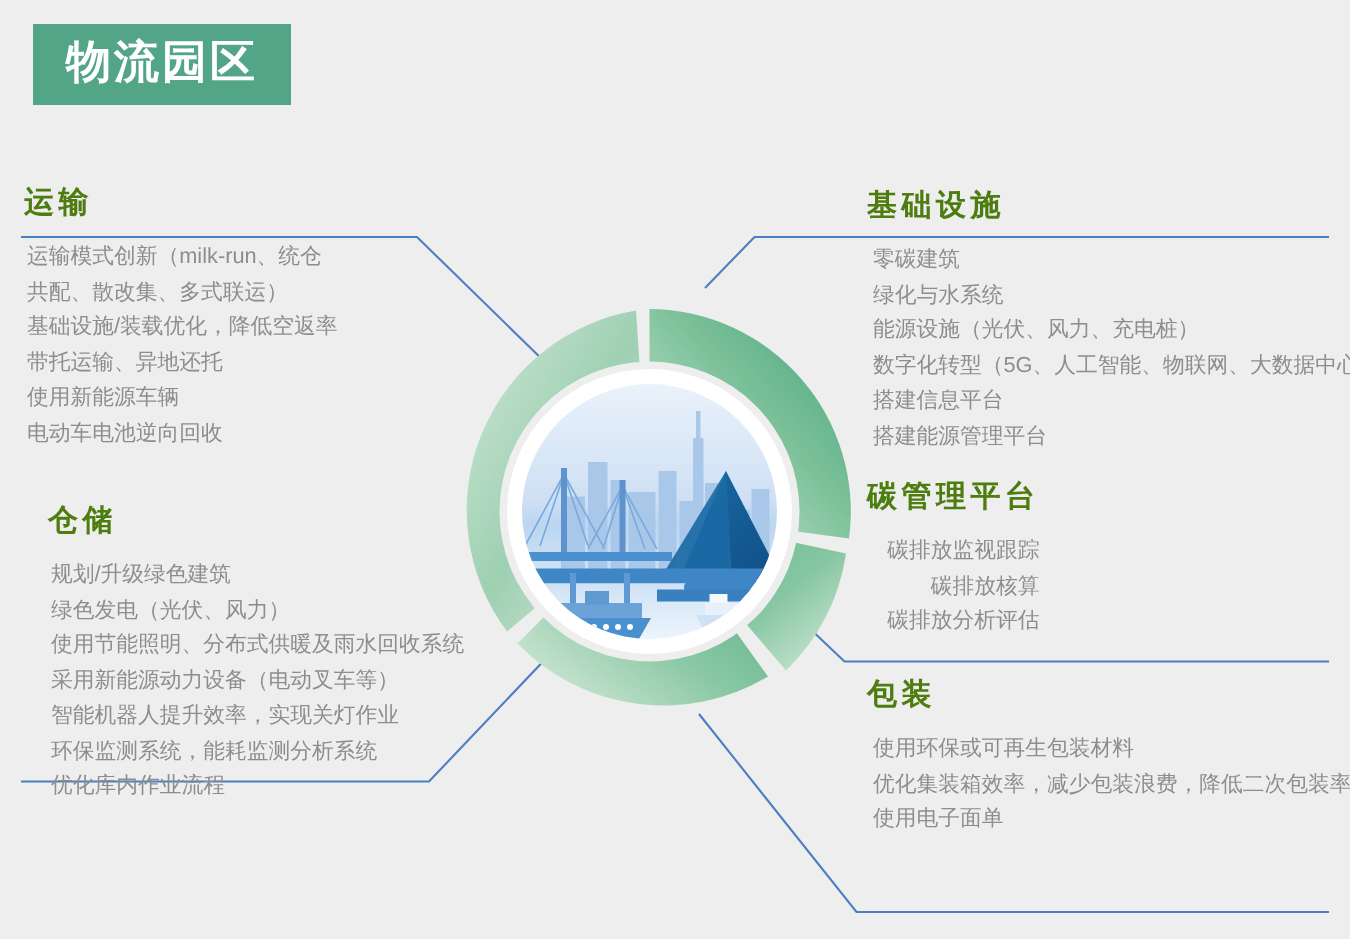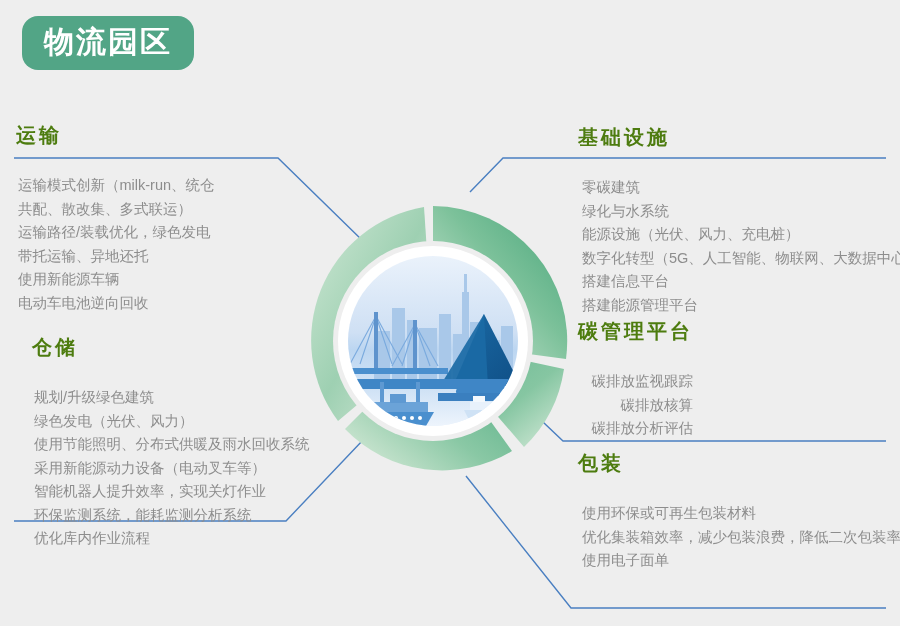--- a/index.html
+++ b/index.html
@@ -22,21 +22,20 @@
   }
 
   
   .title-badge {
     position: absolute;
     left: 22px;
     top: 16px;
     background: #52a586;
     padding: 8px 22px 10px 22px;
     box-sizing: border-box;
-    border-radius: 16px;
   }
   .title-badge .title-text {
     color: #ffffff;
     font-size: 30px;
     font-weight: bold;
     letter-spacing: 2px;
     line-height: 36px;
     white-space: nowrap;
   }
 
@@ -68,21 +67,21 @@
     color: #4d7c0f;
     font-weight: bold;
     font-size: 20px;
     letter-spacing: 3px;
     line-height: 30px;
     white-space: nowrap;
     margin: 0;
     padding: 0;
   }
   .section .sec-lines {
-    margin-top: 24px;
+    margin-top: 10px;
   }
   .section .sec-line {
     color: #8d8d8d;
     font-size: 14.5px;
     line-height: 23.5px;
     white-space: nowrap;
   }
 
   .sec-transport     { left: 16px;  top: 120px; }
   .sec-warehouse     { left: 32px;  top: 332px; }
@@ -246,21 +245,21 @@
         <path d="M 186 224 L 226 224 L 222 230 L 190 230 Z" fill="#5e99d2"></path>
       </g>
     </g>
   </svg>
 
   <div class="section sec-transport">
     <div class="sec-head">运输</div>
     <div class="sec-lines">
       <div class="sec-line">运输模式创新（milk-run、统仓</div>
       <div class="sec-line">共配、散改集、多式联运）</div>
-      <div class="sec-line">运输路径/装载优化，绿色发电</div>
+      <div class="sec-line">基础设施/装载优化，降低空返率</div>
       <div class="sec-line">带托运输、异地还托</div>
       <div class="sec-line">使用新能源车辆</div>
       <div class="sec-line">电动车电池逆向回收</div>
     </div>
   </div>
 
   <div class="section sec-warehouse">
     <div class="sec-head">仓储</div>
     <div class="sec-lines">
       <div class="sec-line">规划/升级绿色建筑</div>

